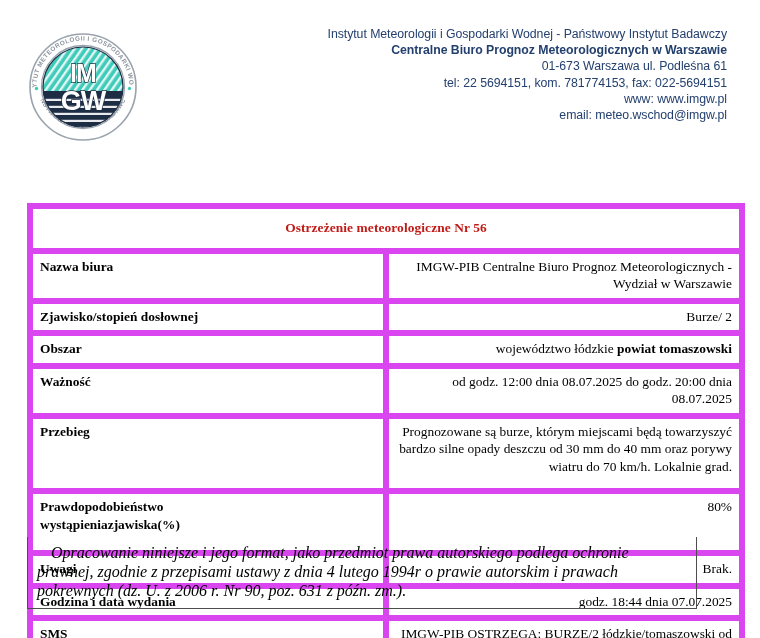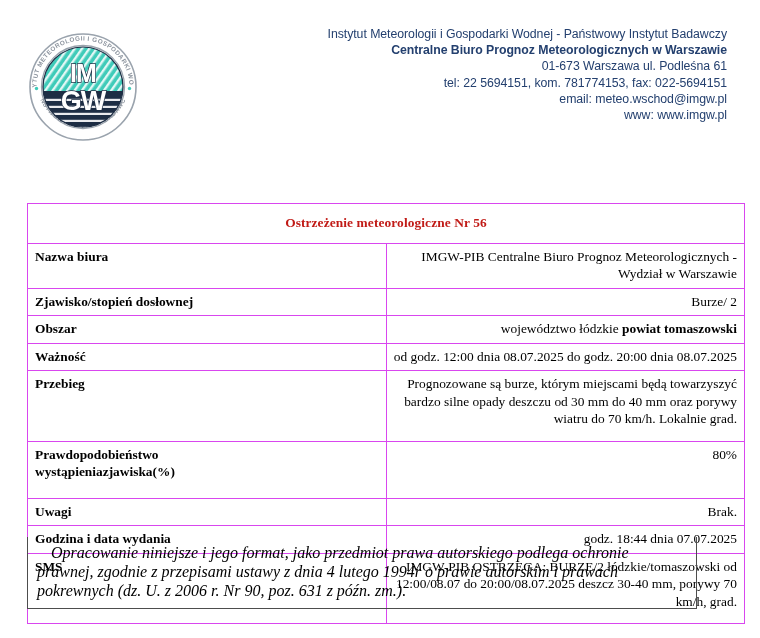--- a/index.html
+++ b/index.html
@@ -50,21 +50,21 @@
   .warn-table {
     position: absolute;
     left: 27px;
     top: 203px;
     width: 718px;
     border-collapse: collapse;
     table-layout: fixed;
     border: 1px solid #4d4d4d;
   }
   .warn-table td {
-    border: 1px solid #d946ef;
+    border: 6px solid #d946ef;
     padding: 4px 7px 5px 7px;
     vertical-align: top;
     font-size: 13.4px;
     line-height: 17.5px;
   }
   .warn-table td.label {
     width: 190px;
     font-weight: bold;
     font-family: Liberation Serif, serif;
   }
@@ -147,22 +147,22 @@
       <text x="56" y="51" text-anchor="middle" fill="#ffffff" stroke="#1d2d44" stroke-width="1.4" paint-order="stroke" font-family="'Liberation Sans','DejaVu Sans',sans-serif" font-size="25" font-weight="bold" letter-spacing="-1">IM</text>
       <text x="56" y="79" text-anchor="middle" fill="#ffffff" stroke="#1d2d44" stroke-width="1.4" paint-order="stroke" font-family="'Liberation Sans','DejaVu Sans',sans-serif" font-size="27" font-weight="bold" letter-spacing="-1">GW</text>
     </svg>
   </div>
 
   <div class="header-text">
     <div>Instytut Meteorologii i Gospodarki Wodnej - Państwowy Instytut Badawczy</div>
     <div class="bold">Centralne Biuro Prognoz Meteorologicznych w Warszawie</div>
     <div>01-673 Warszawa ul. Podleśna  61</div>
     <div>tel: 22 5694151, kom. 781774153, fax: 022-5694151</div>
+    <div>www: www.imgw.pl</div>
     <div>email: meteo.wschod@imgw.pl</div>
-    <div>www: www.imgw.pl</div>
   </div>
 </div>
 
 <table class="warn-table">
   <tbody>
     <tr>
       <td class="title-cell" colspan="2">Ostrzeżenie meteorologiczne Nr 56</td>
     </tr>
 
     <tr>

